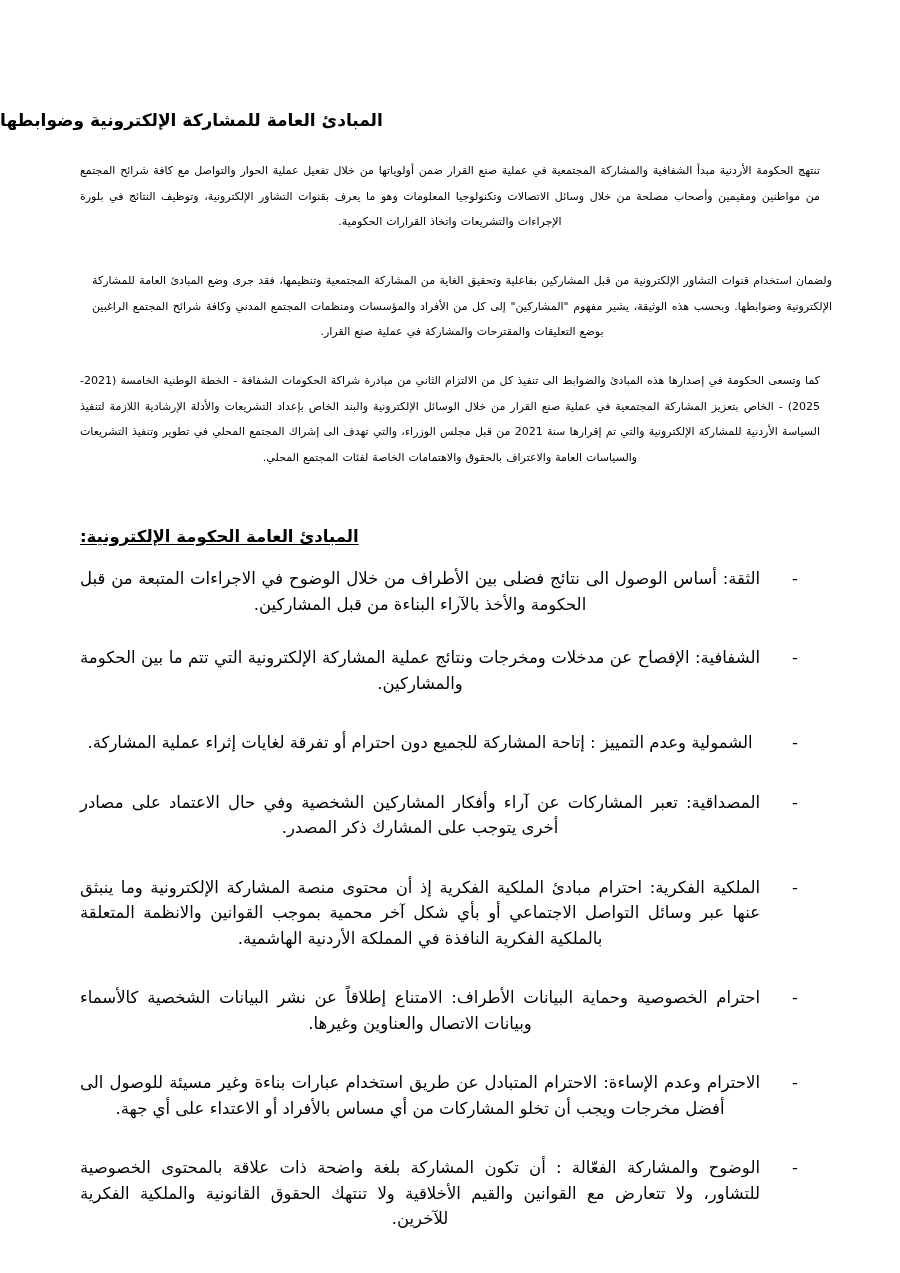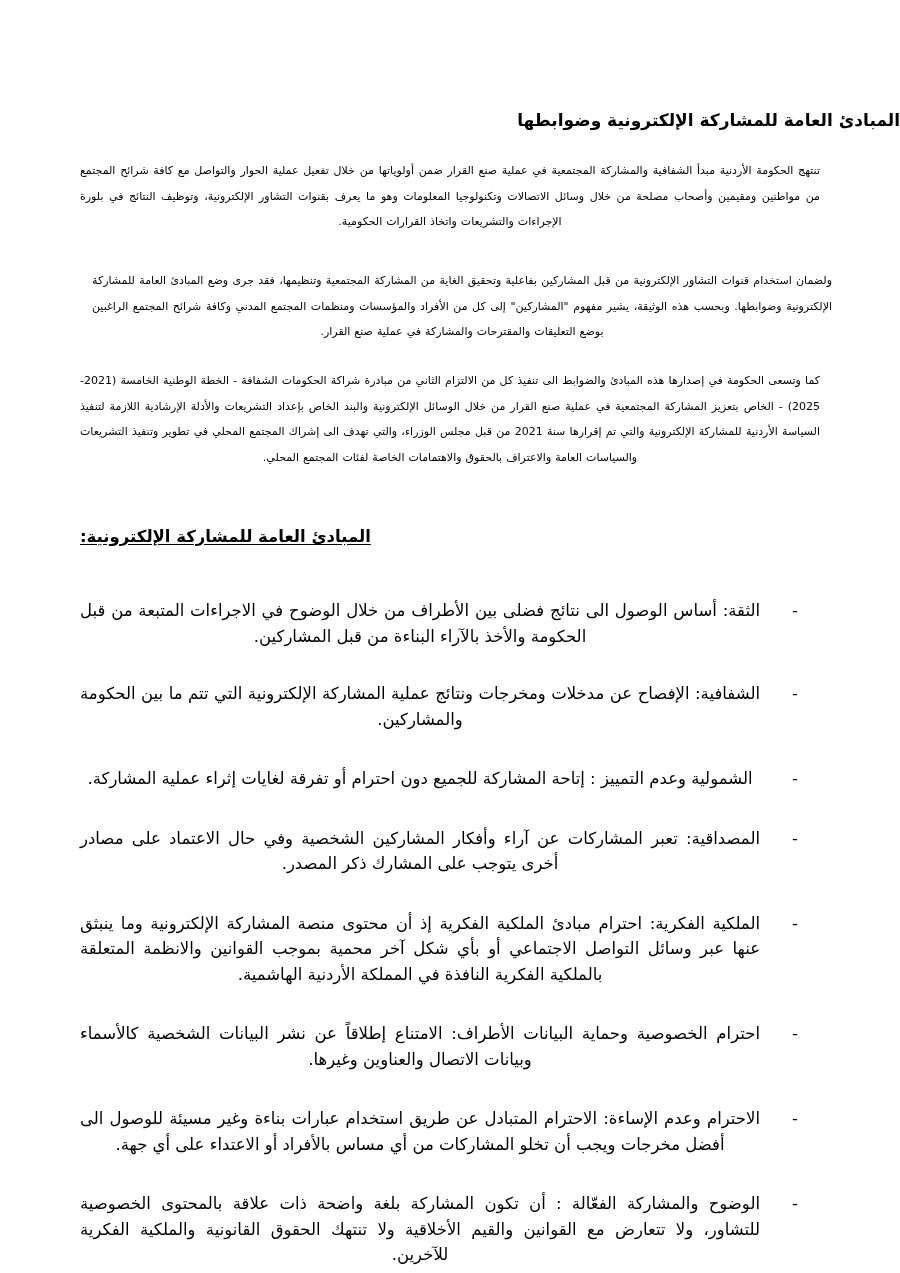--- a/index.html
+++ b/index.html
@@ -24,21 +24,21 @@
     width: 900px;
     height: 1273px;
     box-sizing: border-box;
     padding: 0;
   }
   .doc-title {
     position: absolute;
     top: 98px;
     right: 0;
     width: 900px;
-    text-align: right;
+    text-align: left;
     font-weight: bold;
     font-size: 17px;
     line-height: 1.4;
     letter-spacing: 0;
   }
   p.para {
     margin: 0 0 0 0;
     text-align: justify;
     text-align-last: center;
     font-size: 11px;
@@ -87,42 +87,41 @@
     position: absolute;
     right: 18px;
     top: 0;
     width: 14px;
     font-size: 16.5px;
     line-height: 25.5px;
     text-align: center;
   }
   .principle .ptext {
     display: block;
-    margin-top: 32px;
   }
 
   
   .gap-lg { margin-bottom: 28px; }
   .gap-xl { margin-bottom: 34px; }
 </style>
 </head>
 <body>
 
 <div class="page">
 
   <h1 class="doc-title">المبادئ العامة للمشاركة الإلكترونية وضوابطها</h1>
 
   <p class="para" id="para-1">تنتهج الحكومة الأردنية مبدأ الشفافية والمشاركة المجتمعية في عملية صنع القرار ضمن أولوياتها من خلال تفعيل عملية الحوار والتواصل مع كافة شرائح المجتمع من مواطنين ومقيمين وأصحاب مصلحة من خلال وسائل الاتصالات وتكنولوجيا المعلومات وهو ما يعرف بقنوات التشاور الإلكترونية، وتوظيف النتائج في بلورة الإجراءات والتشريعات واتخاذ القرارات الحكومية.</p>
 
   <p class="para" id="para-2">ولضمان استخدام قنوات التشاور الإلكترونية من قبل المشاركين بفاعلية وتحقيق الغاية من المشاركة المجتمعية وتنظيمها، فقد جرى وضع المبادئ العامة للمشاركة الإلكترونية وضوابطها. وبحسب هذه الوثيقة، يشير مفهوم "المشاركين" إلى كل من الأفراد والمؤسسات ومنظمات المجتمع المدني وكافة شرائح المجتمع الراغبين بوضع التعليقات والمقترحات والمشاركة في عملية صنع القرار.</p>
 
   <p class="para" id="para-3">كما وتسعى الحكومة في إصدارها هذه المبادئ والضوابط الى تنفيذ كل من الالتزام الثاني من مبادرة شراكة الحكومات الشفافة - الخطة الوطنية الخامسة (2021-2025) - الخاص بتعزيز المشاركة المجتمعية في عملية صنع القرار من خلال الوسائل الإلكترونية والبند الخاص بإعداد التشريعات والأدلة الإرشادية اللازمة لتنفيذ السياسة الأردنية للمشاركة الإلكترونية والتي تم إقرارها سنة 2021 من قبل مجلس الوزراء، والتي تهدف الى إشراك المجتمع المحلي في تطوير وتنفيذ التشريعات والسياسات العامة والاعتراف بالحقوق والاهتمامات الخاصة لفئات المجتمع المحلي.</p>
 
   <div class="section-heading">
-    <span class="hl">المبادئ العامة للمشاركة الإلكترونية:</span>
+    <span class="hl">المبادئ العامة الحكومة الإلكترونية:</span>
   </div>
 
   <div class="principles">
 
     <div class="principle gap-lg">
       <span class="marker">-</span>
       <span class="ptext">الثقة: أساس الوصول الى نتائج فضلى بين الأطراف من خلال الوضوح في الاجراءات المتبعة من قبل الحكومة والأخذ بالآراء البناءة من قبل المشاركين.</span>
     </div>
 
     <div class="principle gap-xl">

